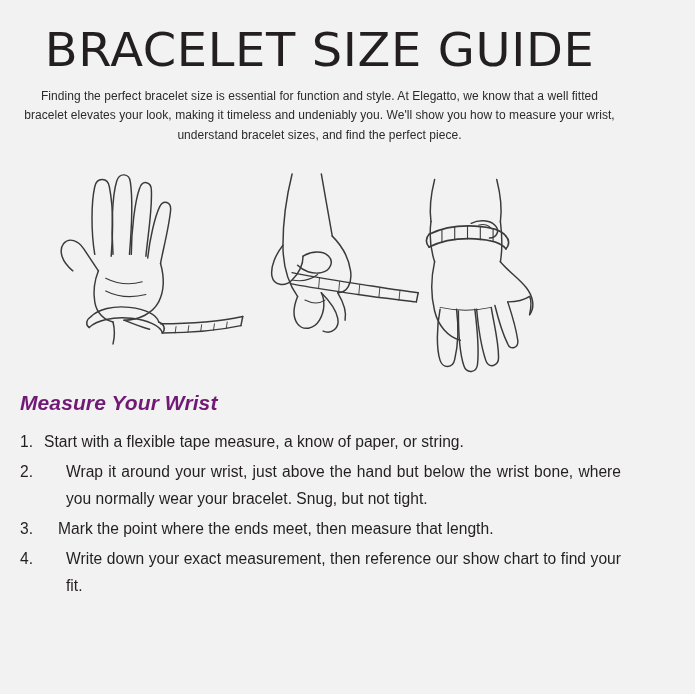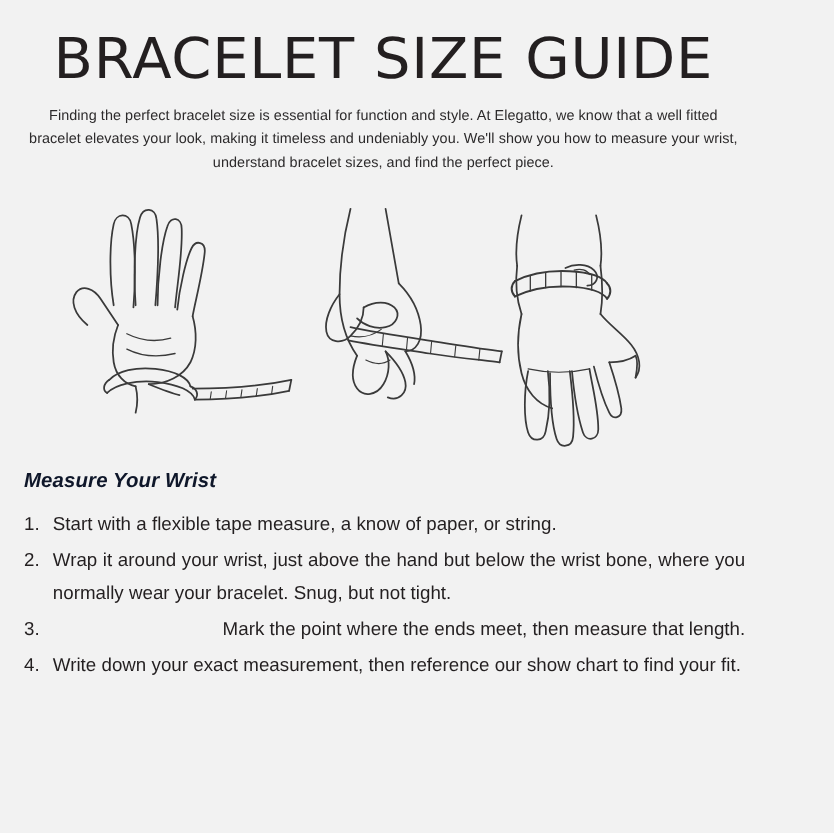--- a/index.html
+++ b/index.html
@@ -42,24 +42,24 @@
     margin: 0 6px 8px 6px;
     letter-spacing: 0.05px;
   }
   .illustration {
     width: 100%;
     height: 232px;
     margin: 4px 0 6px 0;
     display: block;
   }
   .section-title {
-    font-size: 17px;
+    font-size: 21px;
     font-style: italic;
     font-weight: 700;
-    color: #0f172a;
+    color: #701a75;
     margin: 6px 0 14px 2px;
     letter-spacing: 0.1px;
   }
   ol.steps {
     margin: 0;
     padding: 0 0 0 0;
     list-style: none;
     counter-reset: stepcount;
   }
   ol.steps li {
@@ -79,23 +79,24 @@
     top: 0;
     font-size: 15.6px;
     color: #231f20;
   }
   ol.steps li .txt {
     display: block;
   }
   ol.steps li:last-child .txt,
   ol.steps li:nth-child(2) .txt {
     text-align: justify;
+    margin-left: 22px;
   }
   .nojustify {
-    text-align: right;
+    text-align: left;
     margin-left: 14px;
   }
 </style>
 </head>
 <body>
 
 <div class="page">
 
   <h1 class="title">BRACELET SIZE GUIDE</h1>
 

